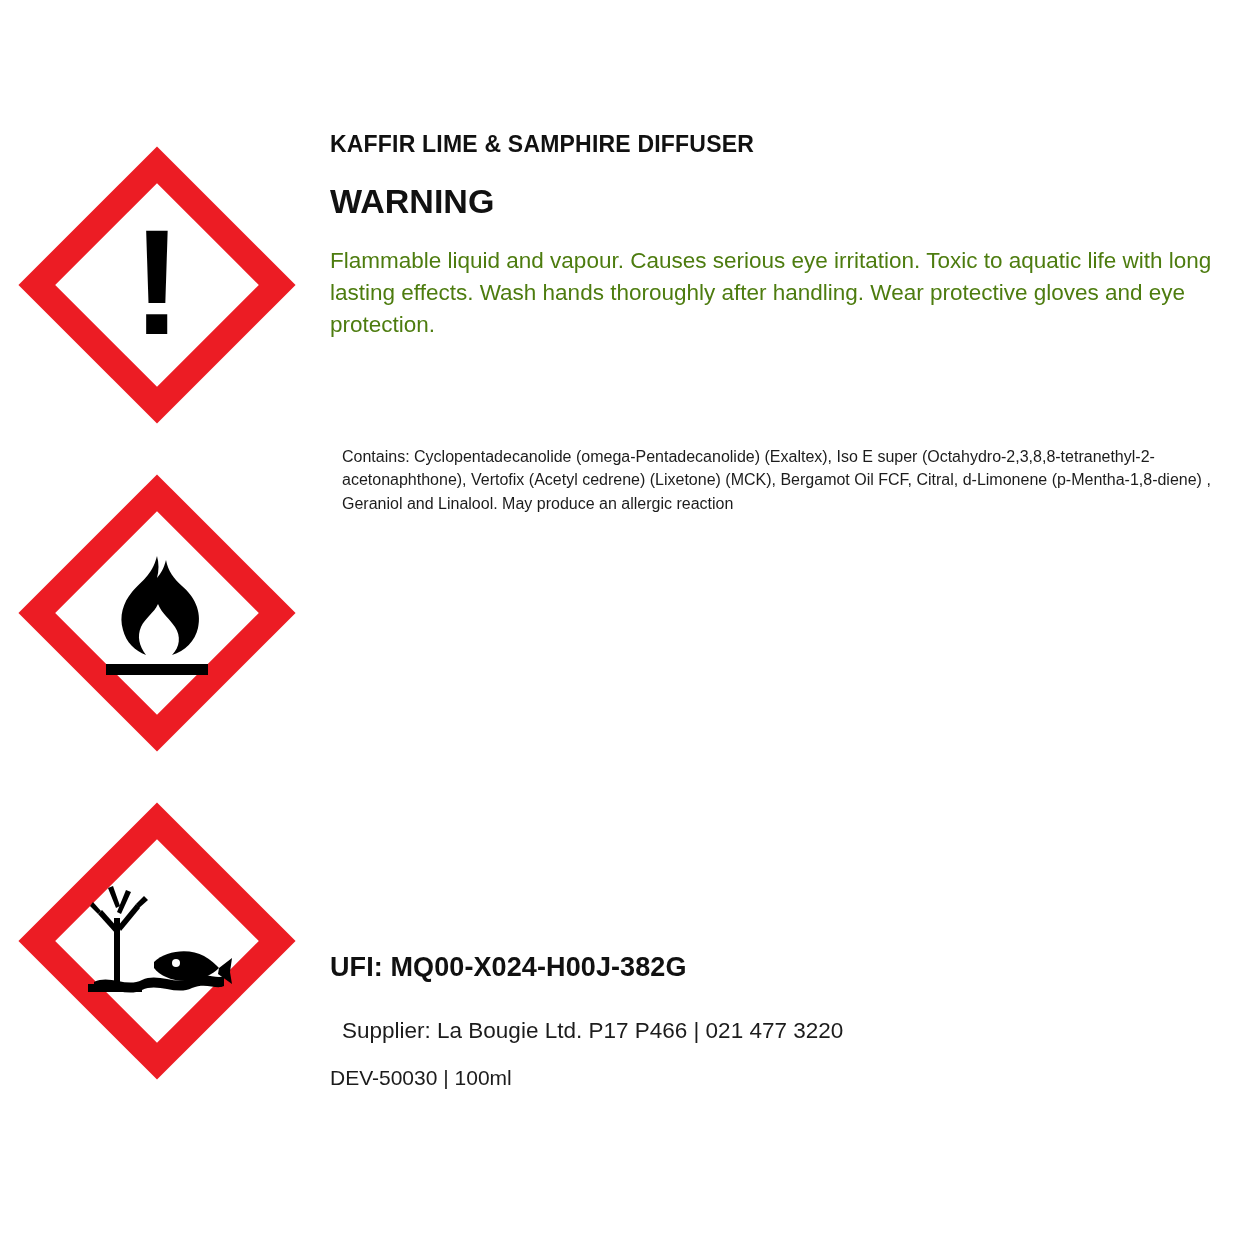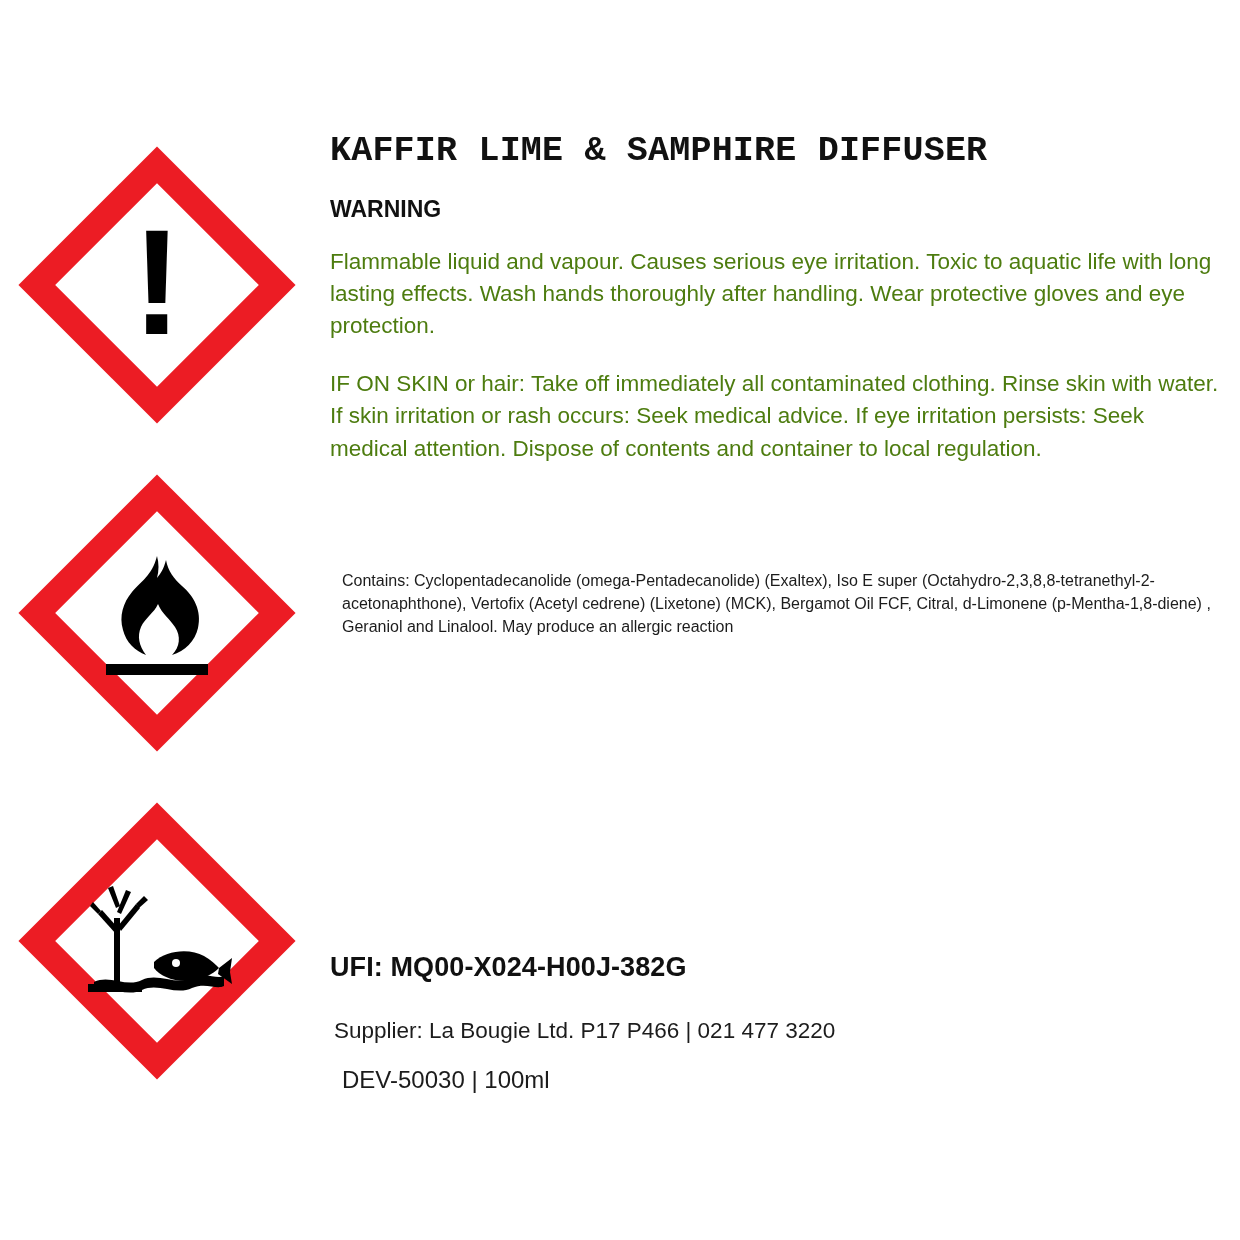--- a/index.html
+++ b/index.html
@@ -82,31 +82,30 @@
 
   
   .content {
     position: absolute;
     left: 330px;
     top: 132px;
     width: 890px;
   }
 
   .product-title {
-    font-size: 35px;
+    font-size: 23px;
     font-weight: bold;
     letter-spacing: 0.2px;
     color: #111111;
     margin: 0 0 26px 0;
     line-height: 1.1;
-    font-family: Liberation Mono, monospace;
   }
 
   .signal-word {
-    font-size: 23px;
+    font-size: 34px;
     font-weight: bold;
     color: #111111;
     margin: 0 0 24px 0;
     line-height: 1.1;
   }
 
   .para {
     font-size: 22.5px;
     line-height: 1.43;
     color: #4d7c0f;
@@ -135,27 +134,27 @@
     font-size: 27px;
     font-weight: bold;
     color: #111111;
     margin: 0 0 35px 0;
     letter-spacing: 0.1px;
   }
 
   .supplier {
     font-size: 22.5px;
     color: #1c1c1c;
-    margin: 0 0 22px 4px;
+    margin: 0 0 22px 12px;
   }
 
   .sku {
-    font-size: 24px;
+    font-size: 21px;
     color: #1c1c1c;
-    margin: 12px;
+    margin: 0;
   }
 </style>
 </head>
 <body>
 
 <div class="label">
 
   <div class="pictograms">
 
     <div class="pictogram">
@@ -218,21 +217,20 @@
         </svg>
       </div>
     </div>
 
   </div>
 
   <div class="content">
     <h1 class="product-title">KAFFIR LIME &amp; SAMPHIRE DIFFUSER</h1>
     <h2 class="signal-word">WARNING</h2>
     <p class="para">Flammable liquid and vapour. Causes serious eye irritation. Toxic to aquatic life with long lasting effects. Wash hands thoroughly after handling. Wear protective gloves and eye protection.</p>
-    <p class="para">IF ON SKIN or hair: Take off immediately all contaminated clothing. Rinse skin with water. If skin irritation or rash occurs: Seek medical advice. If eye irritation persists: Seek medical attention. Dispose of contents and container to local regulation.</p>
     <div class="para-spacer"></div>
     <p class="contains">Contains: Cyclopentadecanolide (omega-Pentadecanolide) (Exaltex), Iso E super (Octahydro-2,3,8,8-tetranethyl-2-acetonaphthone), Vertofix (Acetyl cedrene) (Lixetone) (MCK), Bergamot Oil FCF, Citral, d-Limonene (p-Mentha-1,8-diene) , Geraniol and Linalool. May produce an allergic reaction</p>
   </div>
 
   <div class="footer">
     <p class="ufi">UFI: MQ00-X024-H00J-382G</p>
     <p class="supplier">Supplier: La Bougie Ltd. P17 P466 | 021 477 3220</p>
     <p class="sku">DEV-50030 | 100ml</p>
   </div>
 

